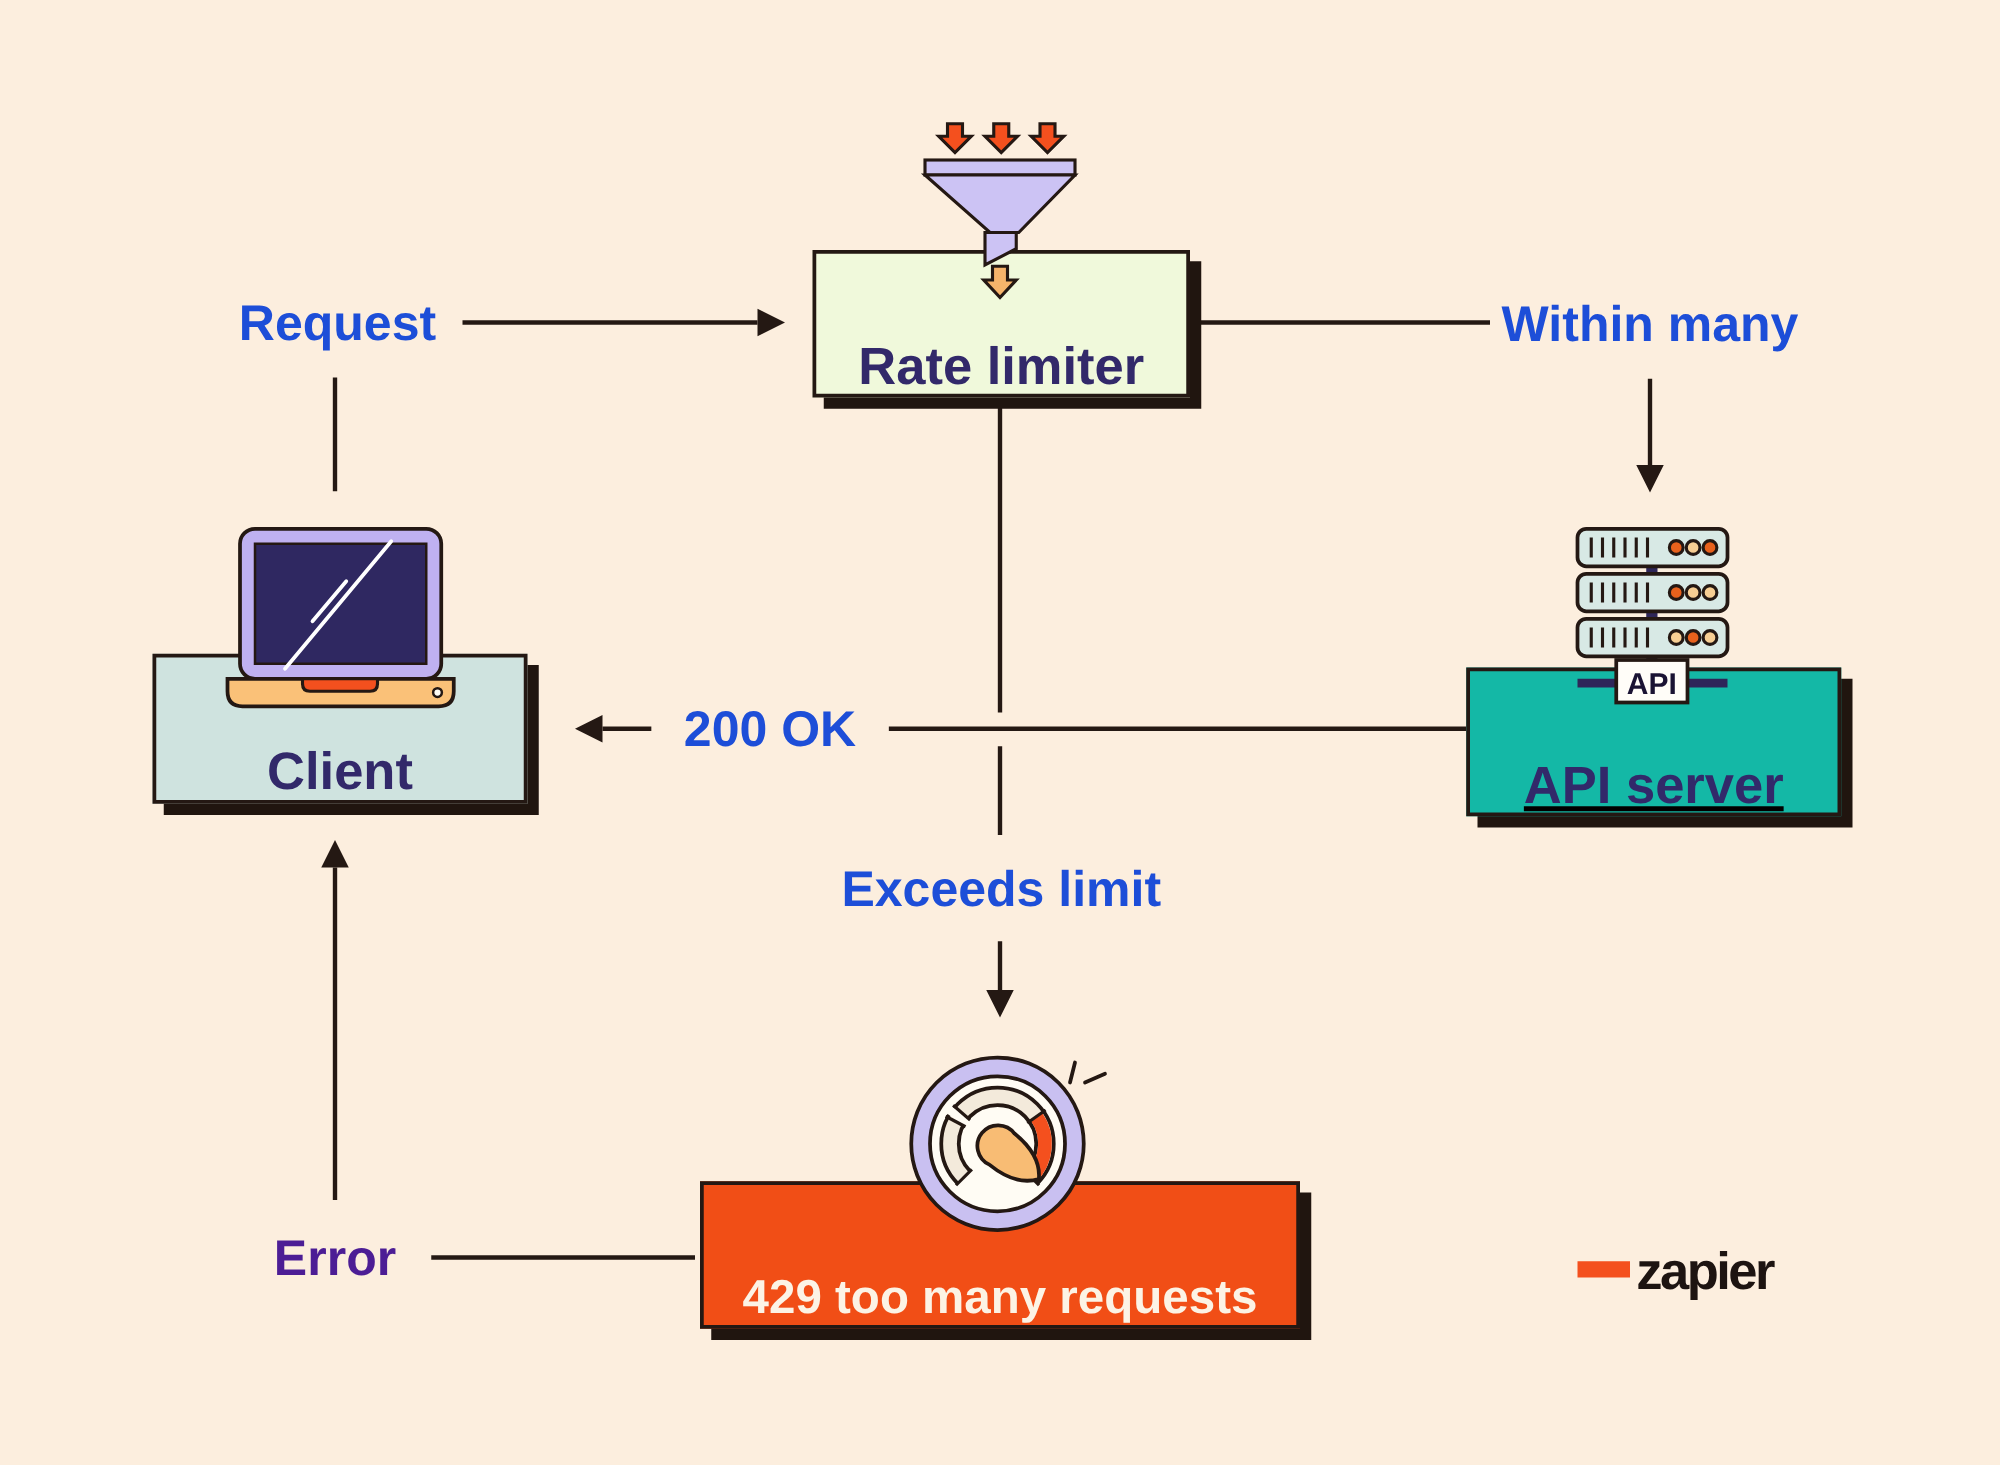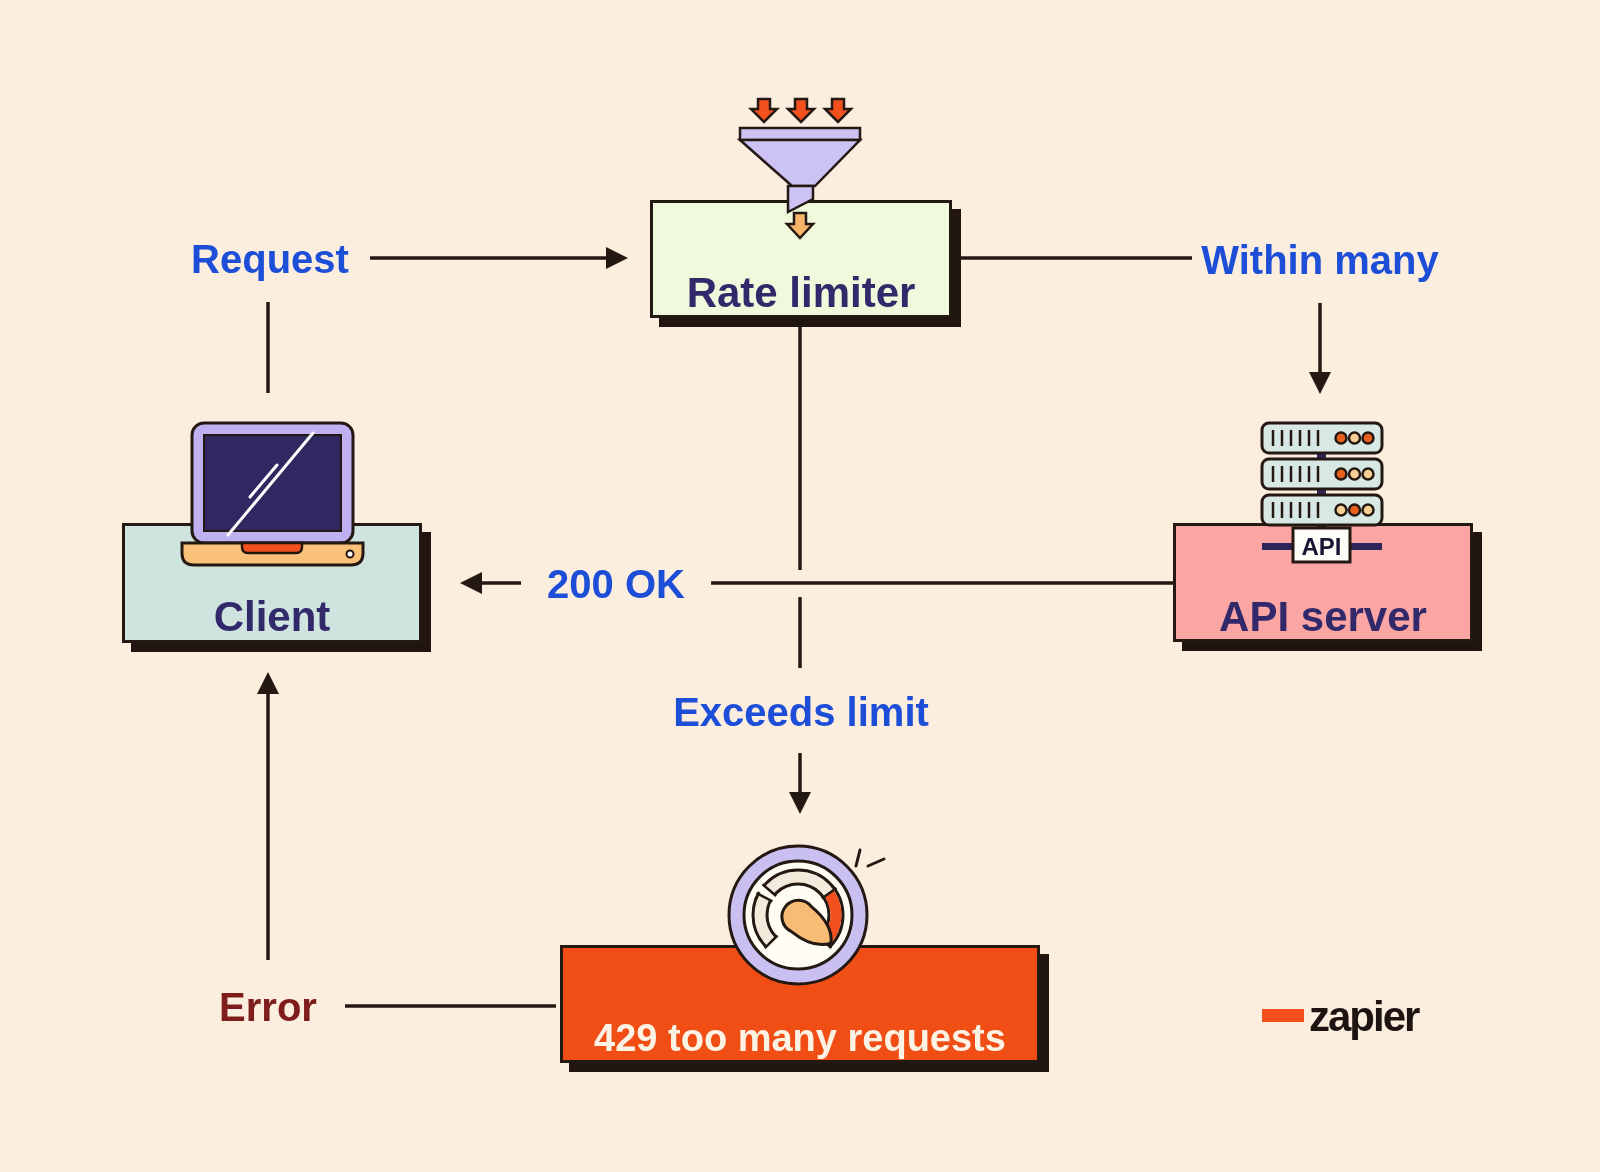--- a/index.html
+++ b/index.html
@@ -5,35 +5,35 @@
   html,body{margin:0;padding:0;background:#FCEEDE;}
   .canvas{position:relative;width:1600px;height:1172px;background:#FCEEDE;overflow:hidden;
           font-family:"Liberation Sans", sans-serif;}
   .layer{position:absolute;left:0;top:0;}
   .box{position:absolute;box-sizing:border-box;border:3px solid #241813;
        box-shadow:9px 9px 0 0 #20150F;display:flex;align-items:center;justify-content:center;
        padding-top:40px;z-index:2;}
   .box-label{font-weight:700;font-size:42px;color:#32296A;line-height:1;margin-top:28px;}
   #rate-limiter-box{left:650px;top:200px;width:302px;height:118px;background:#F0F9DB;}
   #client-box{left:122px;top:523px;width:300px;height:120px;background:#CFE3DF;}
-  #api-server-box{left:1173px;top:523px;width:300px;height:119px;background:#fca5a5;}
+  #api-server-box{left:1173px;top:534px;width:300px;height:119px;background:#14b8a6;text-decoration:underline;}
   #error-429-box{left:560px;top:945px;width:480px;height:118px;background:#F14E16;}
   #error-429-box .box-label{color:#FCF3E5;font-size:38px;}
   .icon{position:absolute;z-index:3;}
   #funnel-icon{left:720px;top:85px;}
   #laptop-icon{left:175px;top:415px;}
   #server-stack-icon{left:1255px;top:415px;}
   #speedometer-icon{left:710px;top:833px;}
   .edge-label{position:absolute;transform:translate(-50%,-50%);font-weight:700;font-size:40px;
               color:#1d4ed8;white-space:nowrap;z-index:4;line-height:1;}
   #label-request{left:270px;top:259px;}
   #label-within{left:1320px;top:260px;}
   #label-200ok{left:616px;top:584px;background:#FCEEDE;padding:6px 26px;}
   #label-exceeds{left:801px;top:712px;}
-  #label-error{left:268px;top:1007px;color:#7f1d1d;}
+  #label-error{left:268px;top:1007px;color:#4c1d95;}
   #connectors{z-index:1;}
   .wire{stroke:#241813;stroke-width:3.5;fill:none;}
   .head{fill:#241813;stroke:none;}
   #zapier-logo{position:absolute;left:1262px;top:996px;display:flex;align-items:flex-end;z-index:4;}
   #zapier-underscore{width:42px;height:13px;background:#F4501E;margin-right:5px;margin-bottom:16px;}
   #zapier-wordmark{font-weight:700;font-size:42px;line-height:1;color:#1D1411;letter-spacing:-2px;}
 </style>
 </head>
 <body>
 

